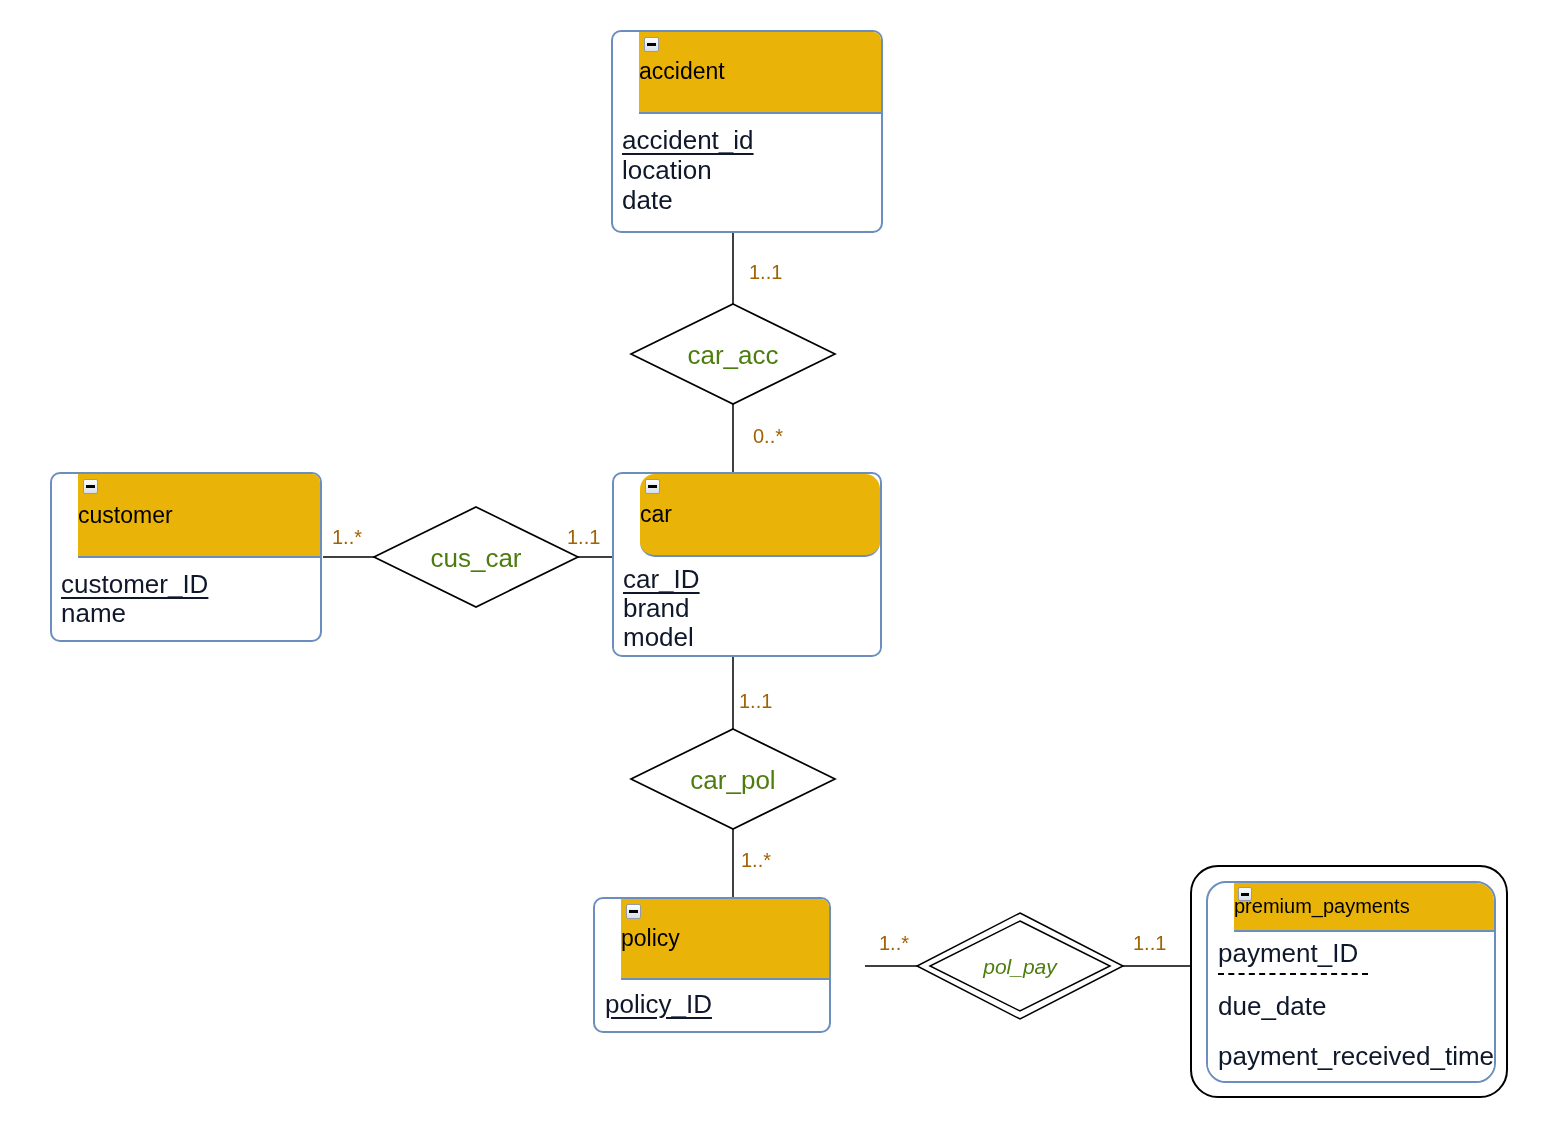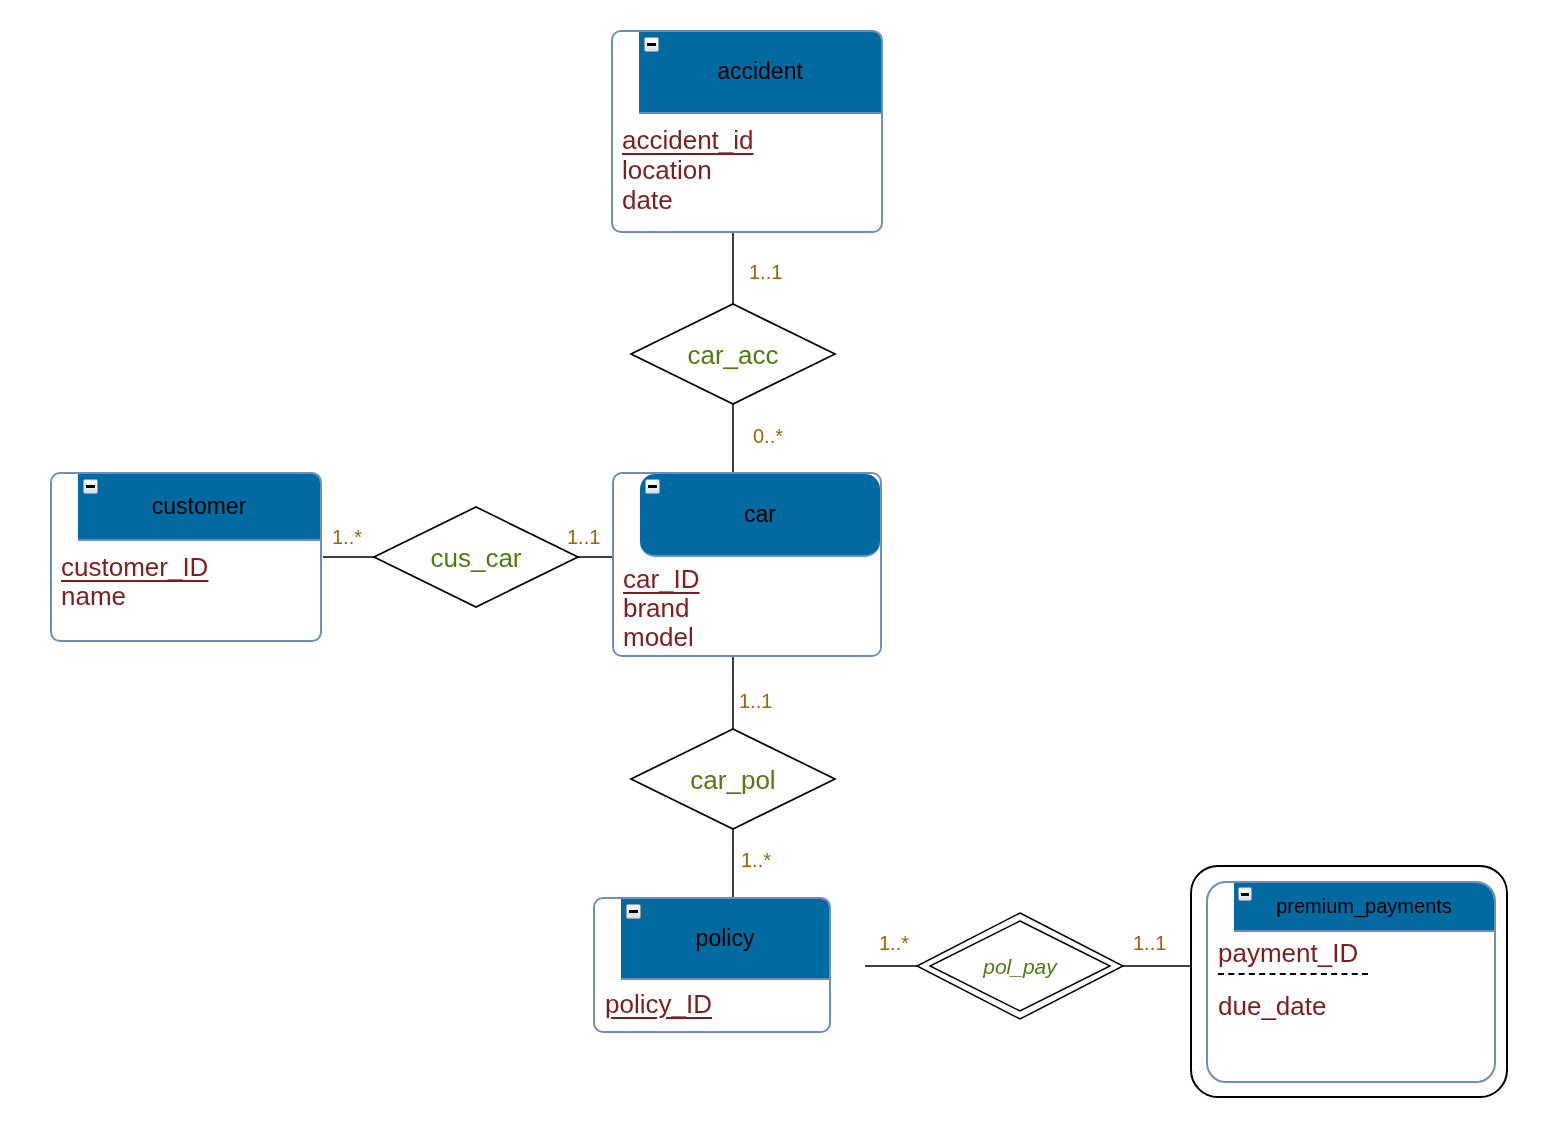--- a/index.html
+++ b/index.html
@@ -26,25 +26,24 @@
     position: absolute;
     box-sizing: border-box;
     border: 2.5px solid #6c8ebf;
     border-radius: 10px;
     background: #ffffff;
     overflow: hidden;
   }
   .entity-header {
     position: relative;
     box-sizing: border-box;
-    background: #0369a1;
+    background: #eab308;
     border-bottom: 2.5px solid #6c8ebf;
     display: flex;
     align-items: center;
-    justify-content: center;
     margin-left: 26px;
   }
   .entity-title {
     font-size: 23px;
     color: #000000;
   }
   .entity-title.small {
     font-size: 20px;
   }
   .collapse {
@@ -62,21 +61,21 @@
     left: 2px; right: 2px; top: 5px;
     height: 3px;
     background: #000000;
   }
   .entity-body {
     box-sizing: border-box;
     background: #ffffff;
   }
   .attr {
     font-size: 26px;
-    color: #7f1d1d;
+    color: #0f172a;
     white-space: nowrap;
   }
   .pk {
     text-decoration: underline;
     text-decoration-thickness: 2px;
     text-underline-offset: 4px;
   }
 
   
   .body-std { padding: 11px 0 0 9px; }
@@ -155,21 +154,21 @@
       <span class="entity-title">accident</span>
     </div>
     <div class="entity-body body-std">
       <div class="attr"><span class="pk">accident_id</span></div>
       <div class="attr">location</div>
       <div class="attr">date</div>
     </div>
   </div>
 
   <div class="entity" style="left:50px; top:472px; width:272px; height:170px;">
-    <div class="entity-header" style="height:67px;">
+    <div class="entity-header" style="height:84px;">
       <span class="collapse"></span>
       <span class="entity-title">customer</span>
     </div>
     <div class="entity-body body-cus">
       <div class="attr"><span class="pk">customer_ID</span></div>
       <div class="attr">name</div>
     </div>
   </div>
 
   <div class="entity" style="left:612px; top:472px; width:270px; height:185px;">
@@ -199,20 +198,23 @@
     <div class="entity-header" style="height:48.5px;">
       <span class="collapse" style="top:4px; left:4px; width:14px; height:14px;"></span>
       <span class="entity-title small">premium_payments</span>
     </div>
     <div class="entity-body">
       <div class="prem-row">
           <span class="attr partial-key">payment_ID</span>
         </div>
       <div class="prem-row">
           <span class="attr">due_date</span>
+        </div>
+      <div class="prem-row">
+          <span class="attr">payment_received_time</span>
         </div>
     </div>
   </div>
 
   <span class="diamond-label" style="left:733px; top:355px;">car_acc</span>
   <span class="diamond-label" style="left:476px; top:558px;">cus_car</span>
   <span class="diamond-label" style="left:733px; top:780px;">car_pol</span>
   <span class="diamond-label small" style="left:1020px; top:967px;font-style:italic;">pol_pay</span>
 
   <span class="card-label" style="left:749px; top:261px;">1..1</span>

